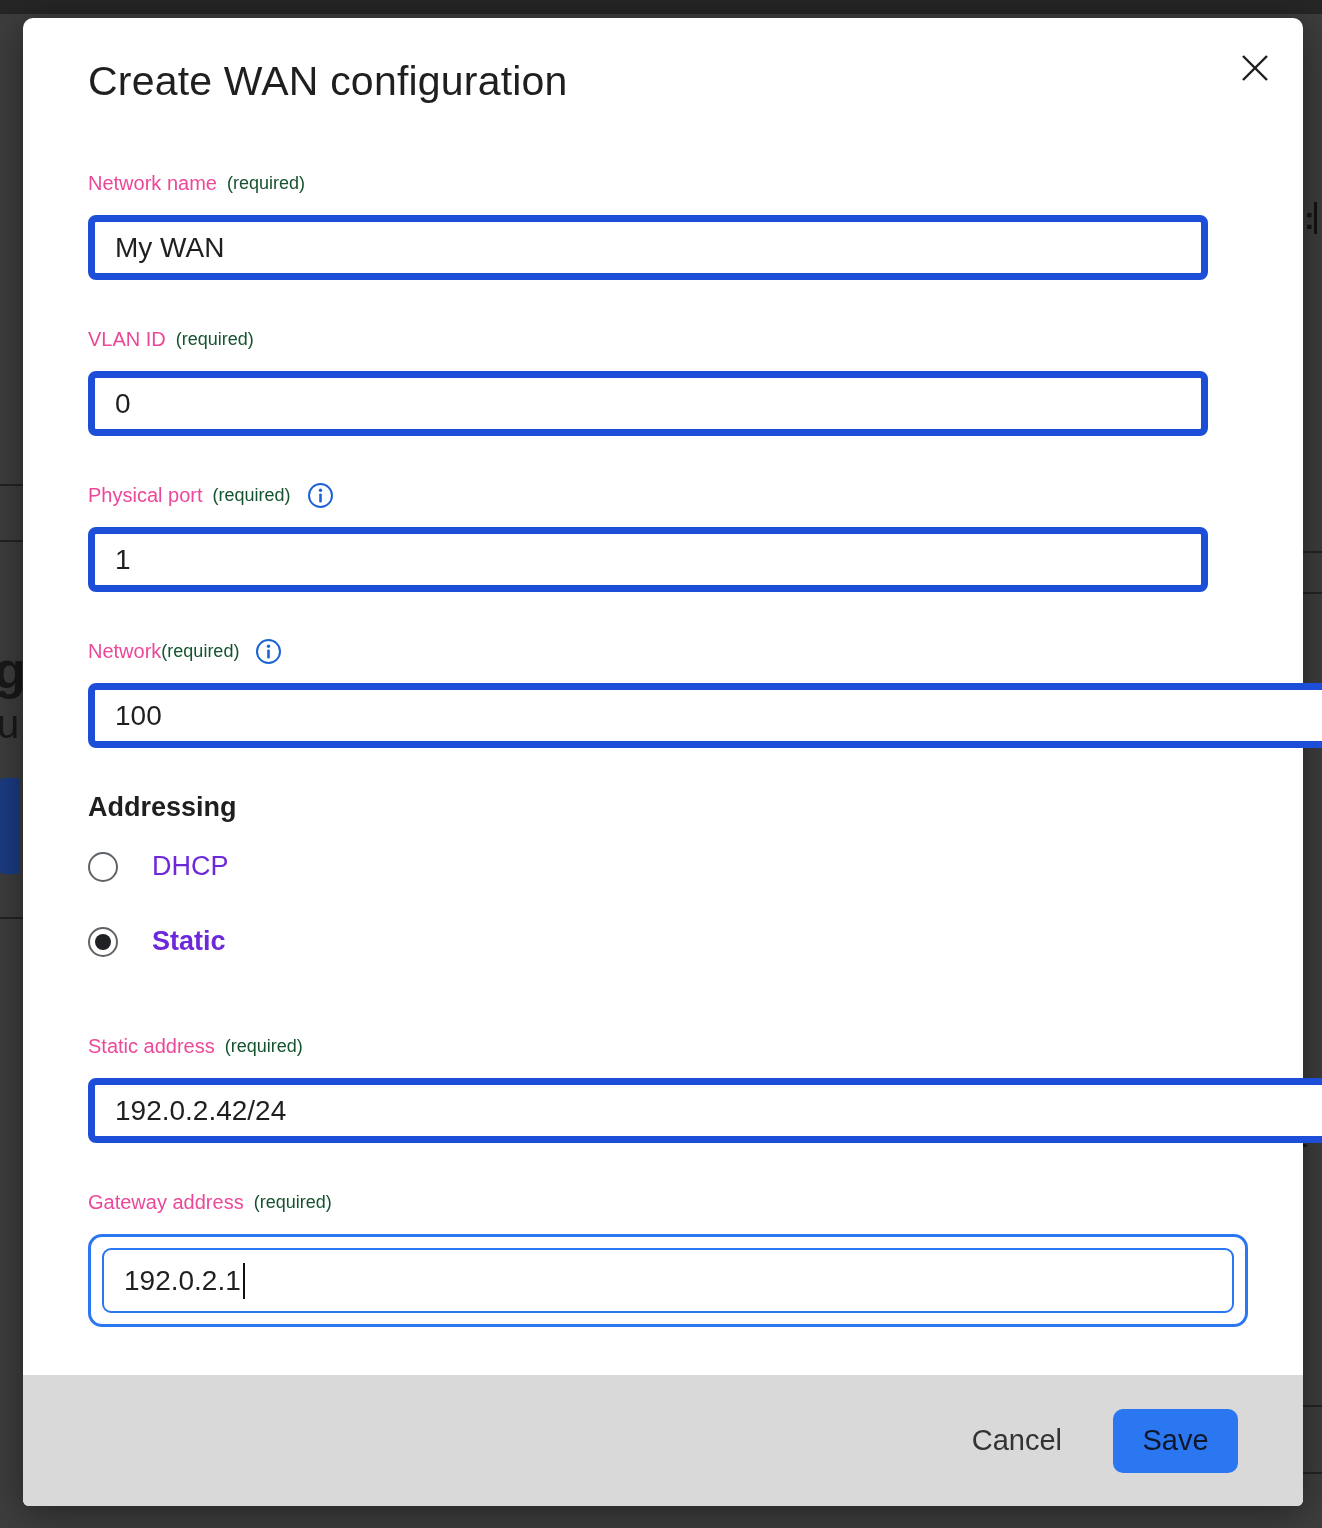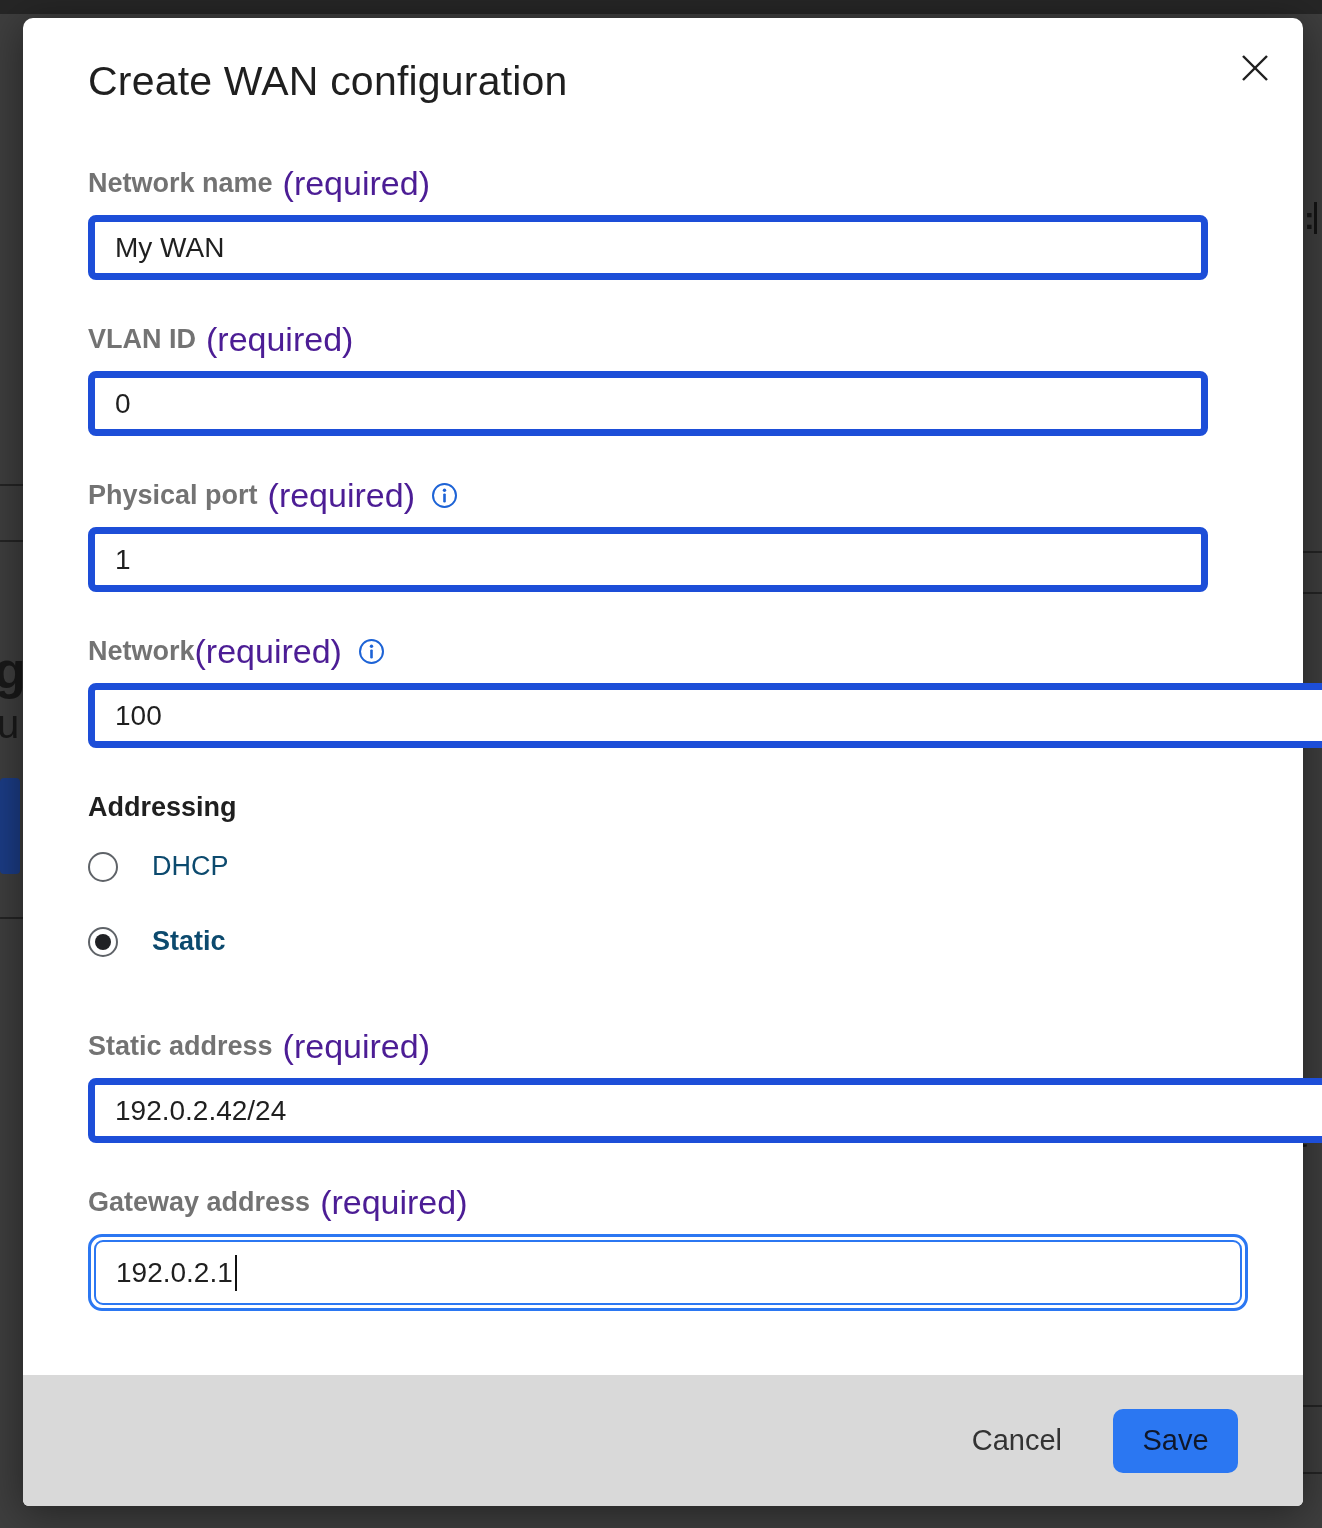--- a/index.html
+++ b/index.html
@@ -44,22 +44,22 @@
     font-size: 41px;
     font-weight: 400;
     line-height: 50px;
     color: #1f1f1f;
     margin-bottom: 62px;
     letter-spacing: 0.2px;
   }
 
   .field { margin-bottom: 0; }
   .label-row { display: flex; align-items: center; margin-bottom: 16px; }
-  .lbl { font-size: 27px; font-weight: 700; color: #737373; line-height: 31px; }
-  .req { font-size: 34px; font-weight: 400; color: #4c1d95; margin-left: 10px; line-height: 31px; }
+  .lbl { font-size: 20px; font-weight: 400; color: #ec4899; line-height: 31px; }
+  .req { font-size: 18px; font-weight: 400; color: #14532d; margin-left: 10px; line-height: 31px; }
   .req.tight { margin-left: 0; }
 
   .info-btn { background: none; border: none; cursor: pointer; margin-left: 16px; display: inline-flex; align-items: center; padding: 0; }
 
   .tbx {
     display: block;
     height: 65px;
     border: 7px solid #1d4ed8;
     border-radius: 8px;
     font-family: "Liberation Sans", sans-serif;
@@ -71,21 +71,21 @@
     margin-bottom: 44px;
   }
   .w-normal { width: 1120px; }
   .w-wide   { width: 1276px; }
 
   
   .focus-ring {
     width: 1160px;
     border: 3px solid #2b77f2;
     border-radius: 14px;
-    padding: 3px;
+    padding: 11px;
     margin-bottom: 0;
   }
   .tbx-fake {
     display: flex; align-items: center;
     height: 65px;
     border: 2px solid #2b77f2;
     border-radius: 9px;
     font-size: 28px;
     color: #1f1f1f;
     padding: 0 20px;
@@ -107,21 +107,21 @@
   }
   .radio-row.selected .radio::after {
     content: "";
     position: absolute;
     left: 50%; top: 50%;
     width: 16px; height: 16px;
     transform: translate(-50%,-50%);
     border-radius: 50%;
     background: #202124;
   }
-  .radio-label { font-size: 27px; margin-left: 34px; color: #0c4a6e; }
+  .radio-label { font-size: 27px; margin-left: 34px; color: #6d28d9; }
   .radio-row.selected .radio-label { font-weight: 700; }
 
   
   .modal-footer {
     flex: 0 0 auto;
     height: 131px;
     background: #d9d9d9;
     border-radius: 0 0 6px 6px;
     display: flex;
     align-items: center;

